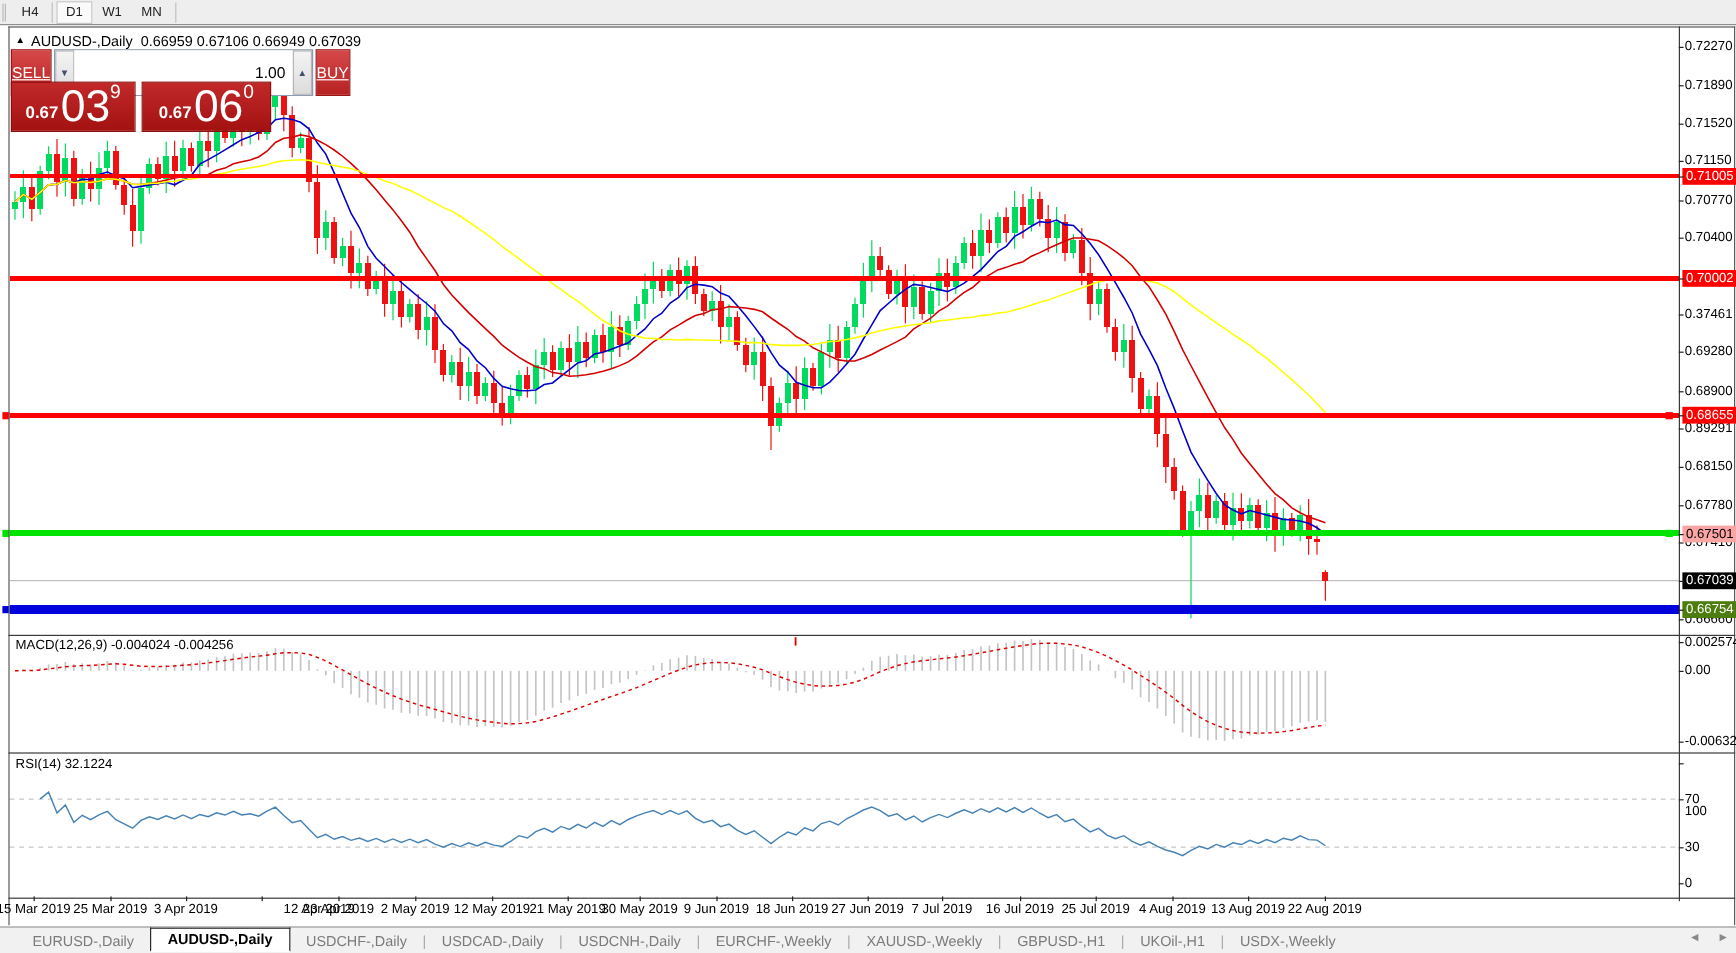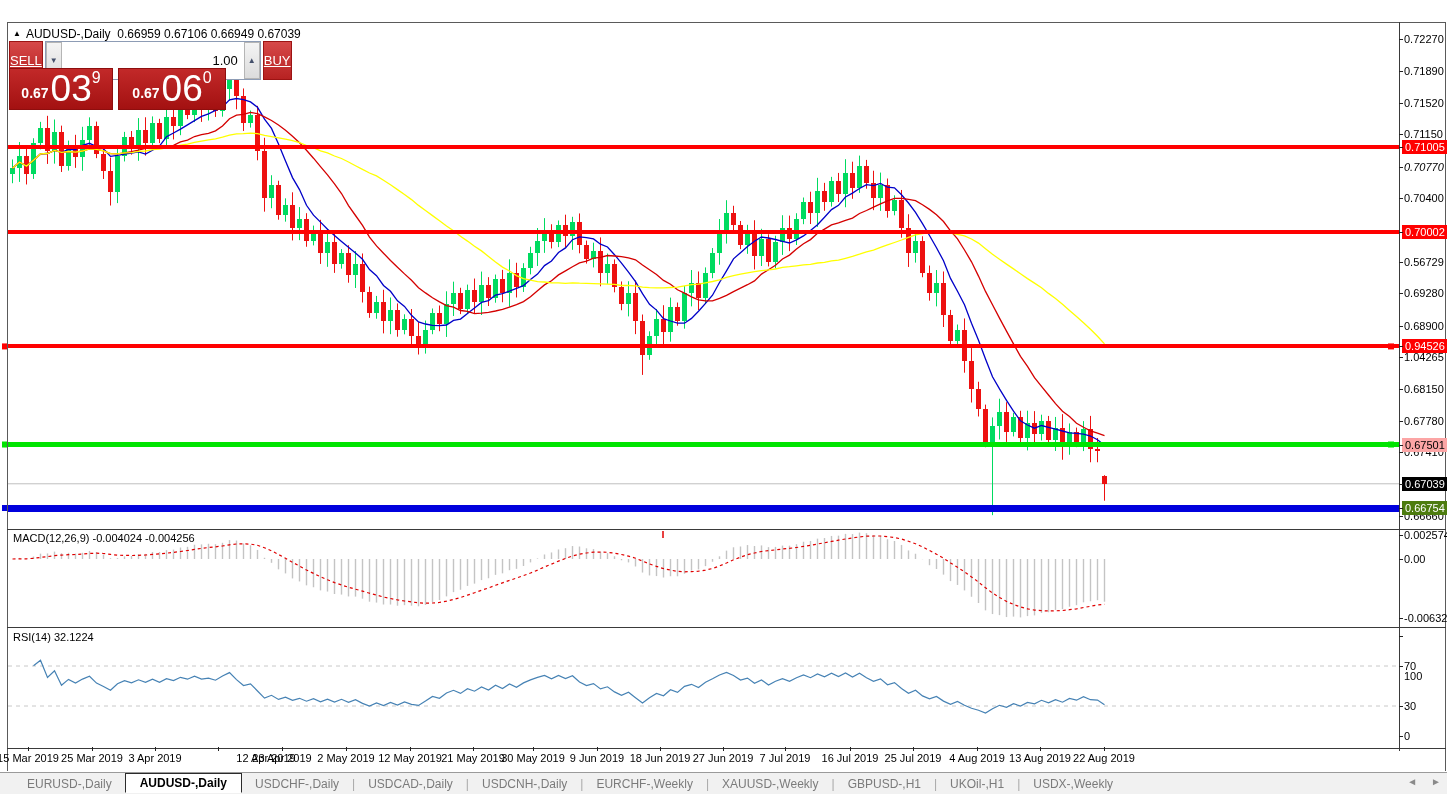--- a/index.html
+++ b/index.html
@@ -44,20 +44,31 @@
   .tab.active{background:#fff;border:1px solid #2b2b2b;border-bottom:1px solid #fff;color:#000;font-weight:700;padding:2px 14px;margin-top:-2px}
   .tab-sep{color:#a8a8a8;font-size:12px}
   .tab-scroll{position:absolute;right:6px;top:776px;display:flex;gap:14px;color:#8a8a8a;font-size:10px}
   .tab-scroll span{cursor:pointer}
 </style>
 </head>
 <body>
 
 <div class="screen">
 
+  <div class="toolbar">
+    <div class="grip"></div>
+    <div id="tf-buttons" style="display:flex;align-items:center">
+        <button class="tf">H4</button>
+        <div class="tb-sep"></div>
+        <button class="tf active">D1</button>
+        <button class="tf">W1</button>
+        <button class="tf">MN</button>
+        <div class="tb-sep"></div>
+      </div>
+  </div>
 
   <svg class="plot" id="plot" width="1447" height="794" viewBox="0 0 1447 794">
       <line x1="8" y1="483.7849999999994" x2="1399" y2="483.7849999999994" stroke="#bfbfbf" stroke-width="1"></line>
       <line x1="12.5" y1="159.4249999999996" x2="12.5" y2="183.22499999999985" stroke="#00db60" stroke-width="1"></line>
       <rect x="10" y="168.34999999999962" width="5" height="5.950000000000273" fill="#00db60" shape-rendering="crispEdges"></rect>
       <line x1="19.5" y1="142.0422237995208" x2="19.5" y2="181.90777620047885" stroke="#00db60" stroke-width="1"></line>
       <rect x="17" y="155.60000000000008" width="5" height="12.749999999999545" fill="#00db60" shape-rendering="crispEdges"></rect>
       <line x1="26.5" y1="145.432514517728" x2="26.5" y2="184.4674854822719" stroke="#ed1111" stroke-width="1"></line>
       <rect x="24" y="155.60000000000008" width="5" height="18.699999999999818" fill="#ed1111" shape-rendering="crispEdges"></rect>
       <line x1="33.5" y1="138.22454832439468" x2="33.5" y2="178.9254516756048" stroke="#00db60" stroke-width="1"></line>
@@ -587,45 +598,45 @@
 
   <div id="axis-layer">
       <div class="alabel" style="top: 32.15px; left: 1404px;">0.72270</div>
       <div class="tickdash" style="top: 39.15px;"></div>
       <div class="alabel" style="top: 64.45px; left: 1404px;">0.71890</div>
       <div class="tickdash" style="top: 71.45px;"></div>
       <div class="alabel" style="top: 95.9px; left: 1404px;">0.71520</div>
       <div class="tickdash" style="top: 102.9px;"></div>
       <div class="alabel" style="top: 127.35px; left: 1404px;">0.71150</div>
       <div class="tickdash" style="top: 134.35px;"></div>
-      <div class="alabel" style="top: 159.65px; left: 1404px; font-style: italic;">0.70770</div>
+      <div class="alabel" style="top: 159.65px; left: 1404px;">0.70770</div>
       <div class="tickdash" style="top: 166.65px;"></div>
       <div class="alabel" style="top: 191.1px; left: 1404px;">0.70400</div>
       <div class="tickdash" style="top: 198.1px;"></div>
-      <div class="alabel" style="top: 254.85px; left: 1404px;">0.56729</div>
+      <div class="alabel" style="top: 254.85px; left: 1404px;">0.37461</div>
       <div class="tickdash" style="top: 261.85px;"></div>
       <div class="alabel" style="top: 286.3px; left: 1404px;">0.69280</div>
       <div class="tickdash" style="top: 293.3px;"></div>
       <div class="alabel" style="top: 318.6px; left: 1404px;">0.68900</div>
       <div class="tickdash" style="top: 325.6px;"></div>
-      <div class="alabel" style="top: 350.05px; left: 1404px;">1.04265</div>
+      <div class="alabel" style="top: 350.05px; left: 1404px;">0.89291</div>
       <div class="tickdash" style="top: 357.05px;"></div>
       <div class="alabel" style="top: 382.35px; left: 1404px;">0.68150</div>
       <div class="tickdash" style="top: 389.35px;"></div>
       <div class="alabel" style="top: 413.8px; left: 1404px;">0.67780</div>
       <div class="tickdash" style="top: 420.8px;"></div>
       <div class="alabel" style="top: 445.25px; left: 1404px;">0.67410</div>
       <div class="tickdash" style="top: 452.25px;"></div>
       <div class="alabel" style="top: 509px; left: 1404px;">0.66660</div>
       <div class="tickdash" style="top: 516px;"></div>
       <div class="alabel boxed" style="top: 139.675px; background: rgb(255, 0, 0); color: rgb(255, 255, 255);">0.71005</div>
       <div class="tickdash" style="top: 146.675px;"></div>
       <div class="alabel boxed" style="top: 224.93px; background: rgb(255, 0, 0); color: rgb(255, 255, 255);">0.70002</div>
       <div class="tickdash" style="top: 231.93px;"></div>
-      <div class="alabel boxed" style="top: 339.425px; background: rgb(255, 0, 0); color: rgb(255, 255, 255);">0.94526</div>
+      <div class="alabel boxed" style="top: 339.425px; background: rgb(255, 0, 0); color: rgb(255, 255, 255);">0.68655</div>
       <div class="tickdash" style="top: 346.425px;"></div>
       <div class="alabel boxed" style="top: 437.515px; background: #fca5a5; color: rgb(0, 0, 0);">0.67501</div>
       <div class="tickdash" style="top: 444.515px;"></div>
       <div class="alabel boxed" style="top: 476.785px; background: rgb(0, 0, 0); color: rgb(255, 255, 255);">0.67039</div>
       <div class="tickdash" style="top: 483.785px;"></div>
       <div class="alabel boxed" style="top: 501.01px; background: #4d7c0f; color: rgb(255, 255, 255);">0.66754</div>
       <div class="tickdash" style="top: 508.01px;"></div>
       <div class="alabel" style="top: 528.167px; left: 1404px;">0.002574</div>
       <div class="tickdash" style="top: 535.167px;"></div>
       <div class="alabel" style="top: 552px; left: 1404px; text-align: right;">0.00</div>

